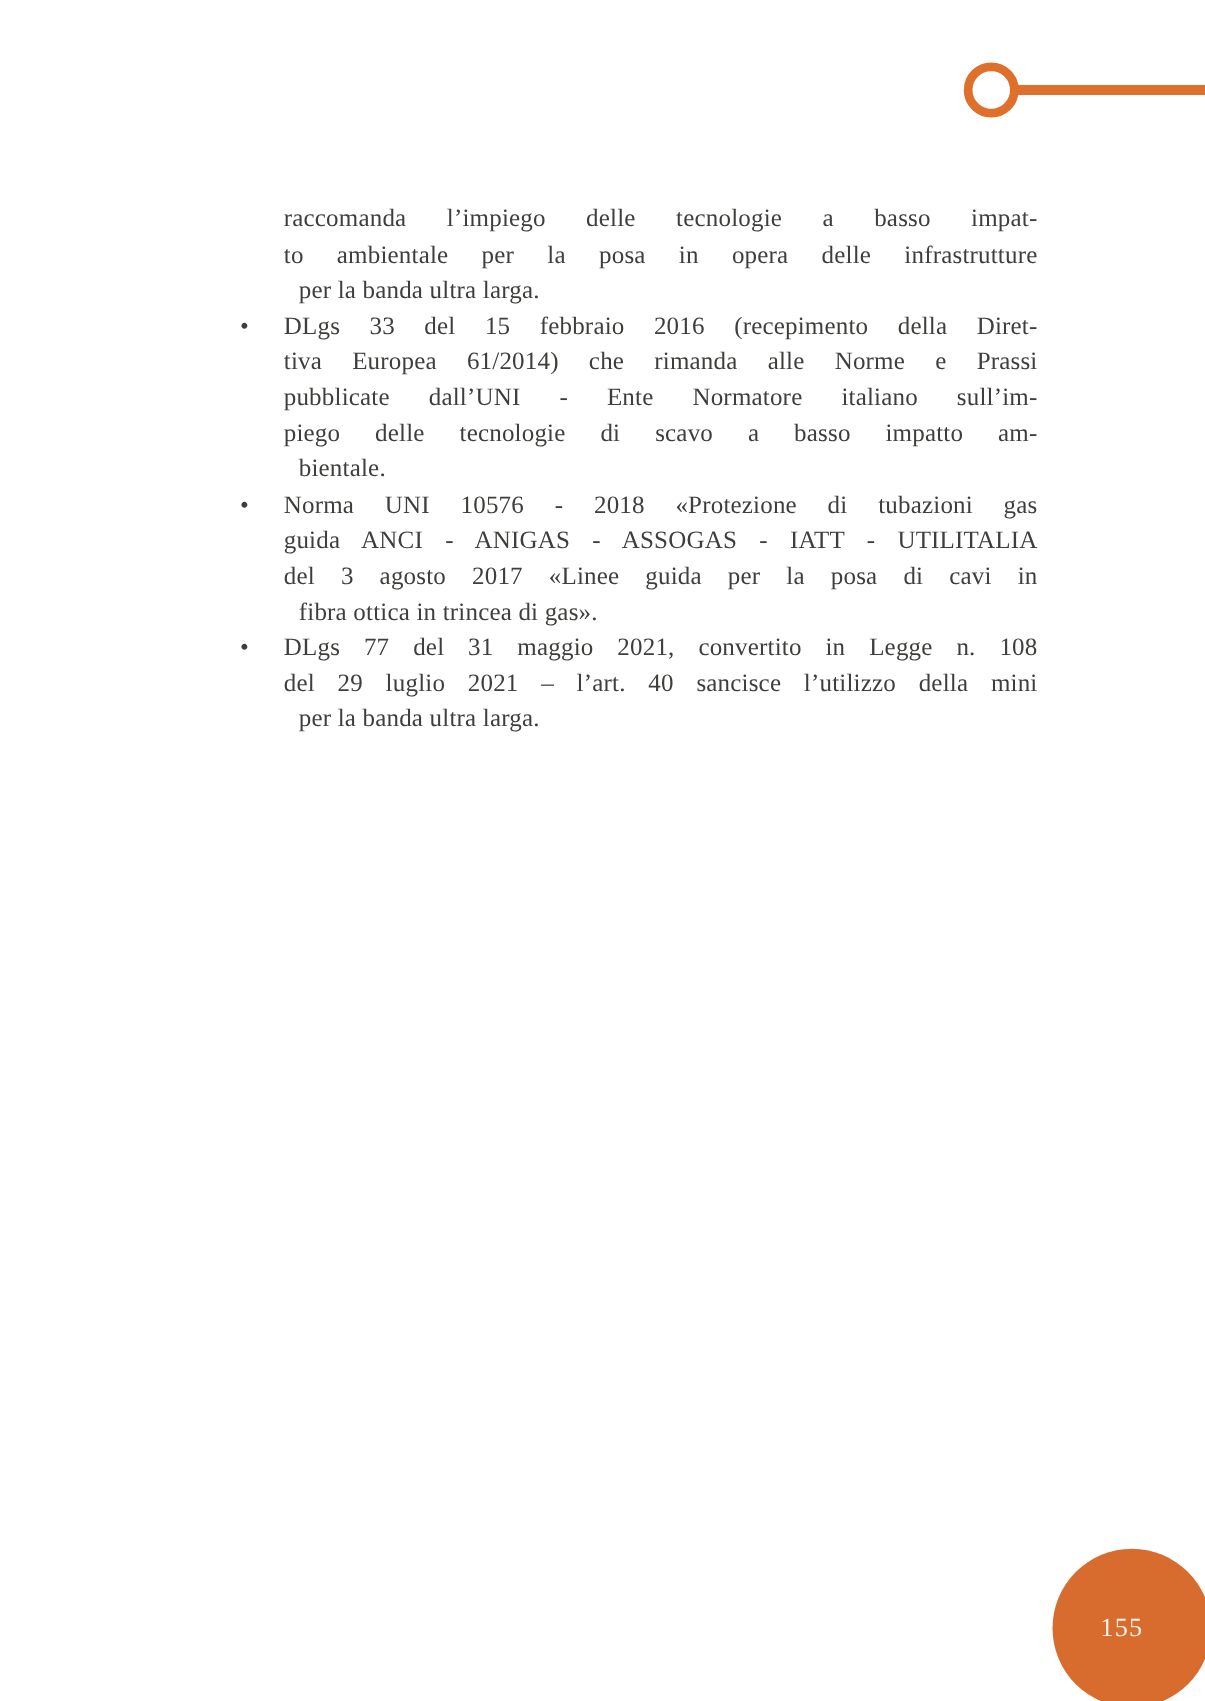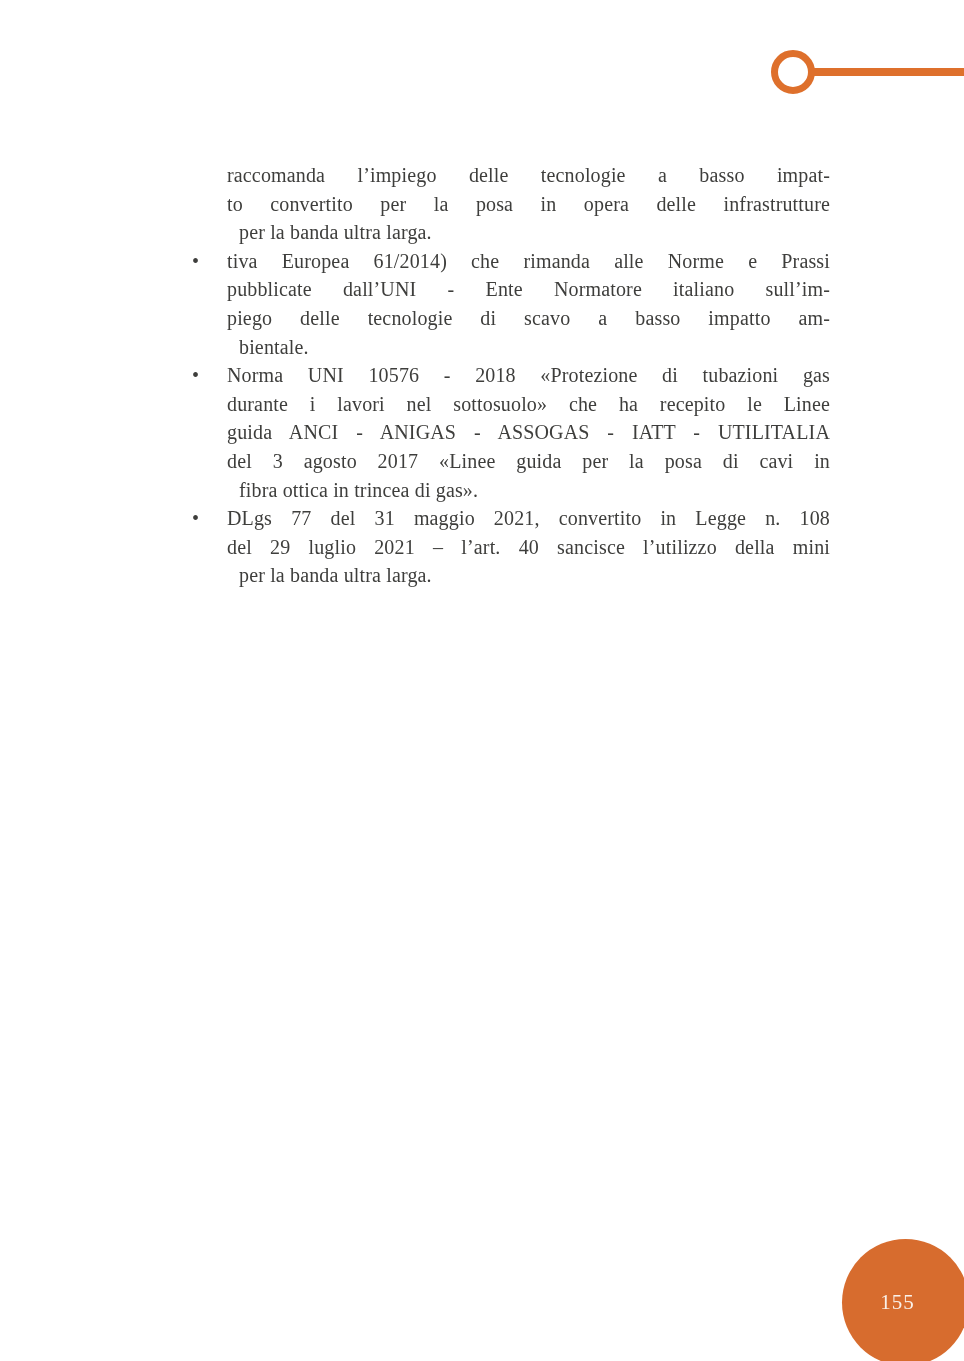--- a/index.html
+++ b/index.html
@@ -89,38 +89,38 @@
 
 <div class="page">
 
   <span class="ring"></span>
   <span class="rule"></span>
 
   <div class="text-block" id="text-block">
       <div class="para continuation">
         <div class="lines">
           <div class="line">raccomanda l’impiego delle tecnologie a basso impat-</div>
-          <div class="line">to convertito per la posa in opera delle infrastrutture</div>
+          <div class="line">to ambientale per la posa in opera delle infrastrutture</div>
           <div class="line last">per la banda ultra larga.</div>
         </div>
       </div>
       <div class="para bullet">
         <span class="marker">•</span>
         <div class="lines">
+          <div class="line">DLgs 33 del 15 febbraio 2016 (recepimento della Diret-</div>
           <div class="line">tiva Europea 61/2014) che rimanda alle Norme e Prassi</div>
           <div class="line">pubblicate dall’UNI - Ente Normatore italiano sull’im-</div>
           <div class="line">piego delle tecnologie di scavo a basso impatto am-</div>
           <div class="line last">bientale.</div>
         </div>
       </div>
       <div class="para bullet">
         <span class="marker">•</span>
         <div class="lines">
           <div class="line">Norma UNI 10576 - 2018 «Protezione di tubazioni gas</div>
-          <div class="line">durante i lavori nel sottosuolo» che ha recepito le Linee</div>
           <div class="line">guida ANCI - ANIGAS - ASSOGAS - IATT - UTILITALIA</div>
           <div class="line">del 3 agosto 2017 «Linee guida per la posa di cavi in</div>
           <div class="line last">fibra ottica in trincea di gas».</div>
         </div>
       </div>
       <div class="para bullet">
         <span class="marker">•</span>
         <div class="lines">
           <div class="line">DLgs 77 del 31 maggio 2021, convertito in Legge n. 108</div>
           <div class="line">del 29 luglio 2021 – l’art. 40 sancisce l’utilizzo della mini</div>

